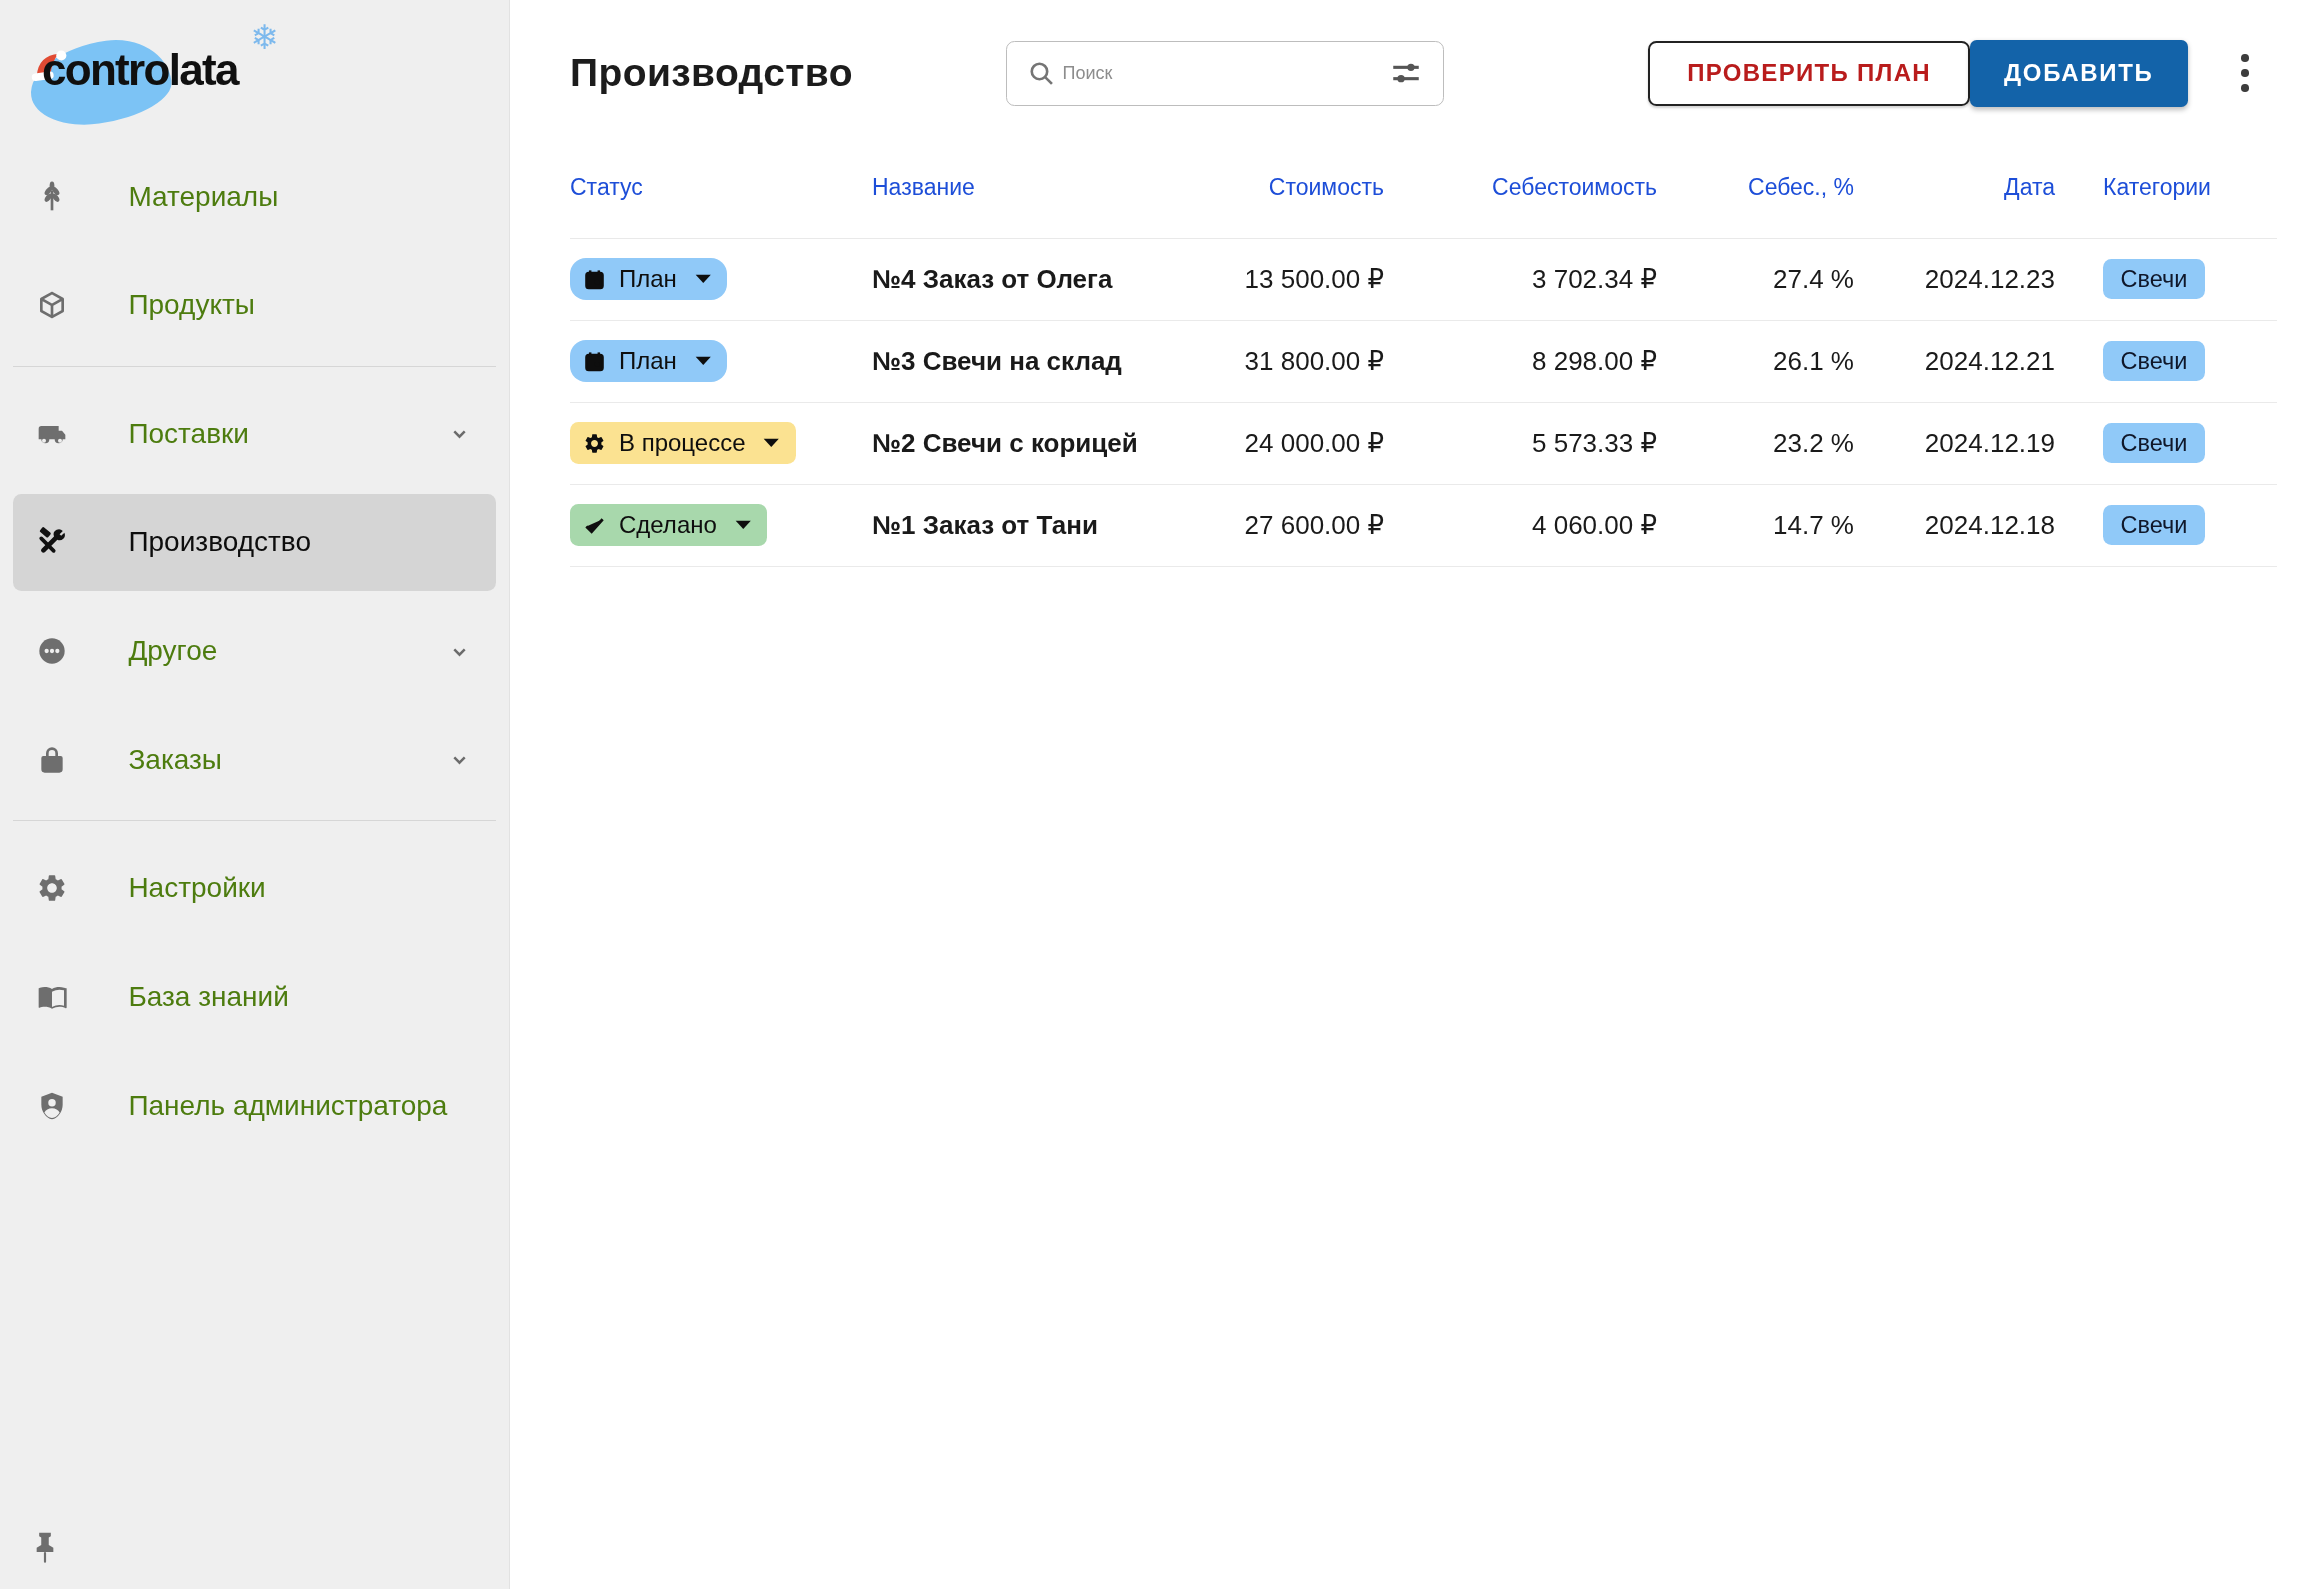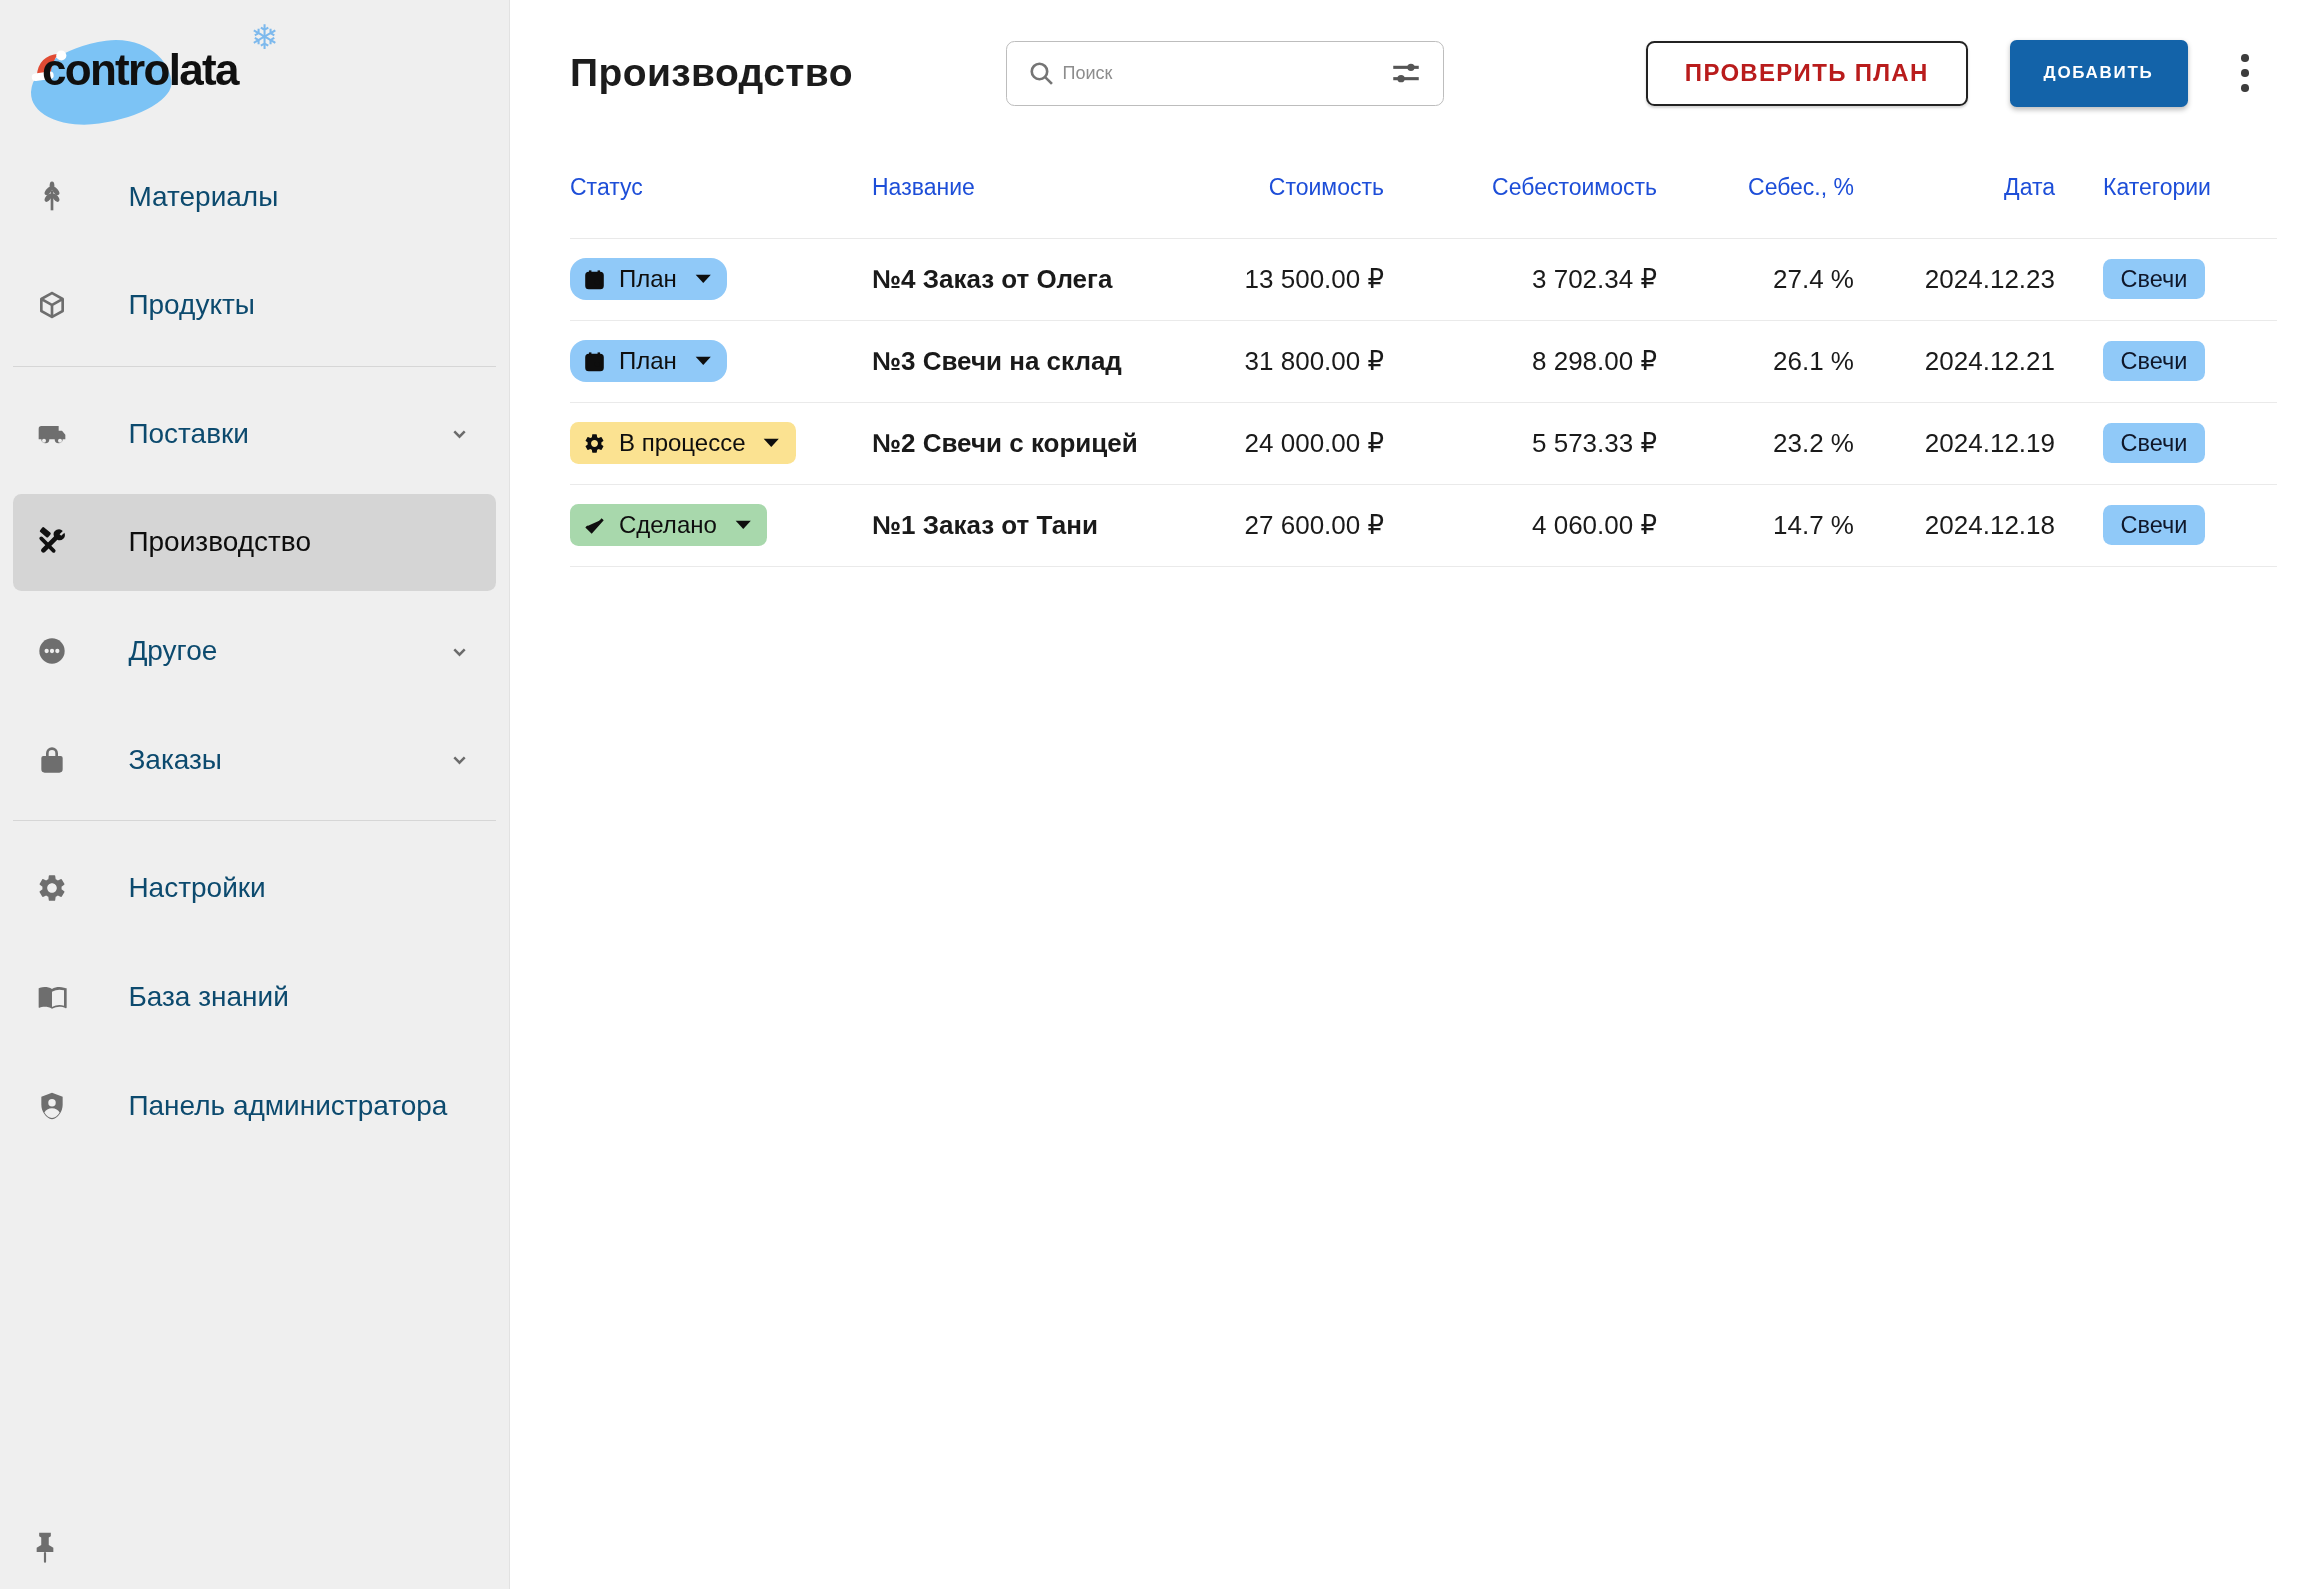--- a/index.html
+++ b/index.html
@@ -34,21 +34,21 @@
   .logo-hat { position:absolute; left:6.7px; top:22px; width:44px; height:39px; }
 
   .nav { padding-top:148px; }
   .nav-item {
     height:97px; margin:0 13.4px 11.8px 13.4px; border-radius:8.4px;
     display:flex; align-items:center; padding:0 23.5px 0 22px;
     cursor:pointer;
   }
   .nav-item .nicon { width:34px; height:34px; flex:0 0 34px; display:flex; align-items:center; justify-content:center; }
   .nav-item .nicon svg { width:32px; height:32px; fill:#6e6e6e; stroke:#6e6e6e; }
-  .nav-item .nlabel { margin-left:59px; font-size:28px; color:#0c4a6e; white-space:nowrap; }
+  .nav-item .nlabel { margin-left:59px; font-size:28px; color:#4d7c0f; white-space:nowrap; }
   .nav-item .chev { margin-left:auto; width:25px; height:25px; }
   .nav-item .chev svg { width:25px; height:25px; fill:none; stroke:#6b6b6b; stroke-width:2.4; }
   .nav-item.selected { background:#d5d5d5; }
   .nav-item.selected .nicon svg { fill:#111; stroke:#111; }
   .nav-item.selected .nlabel { color:#0d0d0d; }
   .nav-divider { height:0; border-top:1.7px solid #d6d6d6; margin:6.7px 13.4px 18.5px 13.4px; }
   .pin { position:absolute; left:30px; bottom:22px; width:30px; height:37px; cursor:pointer; }
   .pin svg { width:30px; height:37px; fill:#6e6e6e; }
 
   
@@ -70,23 +70,23 @@
   .searchbox .tune { width:34px; height:34px; flex:0 0 34px; cursor:pointer; }
   .searchbox .tune svg { width:34px; height:34px; stroke:#555; fill:#555; }
 
   .btn-check {
     margin-left:auto; height:65px; padding:0 37px;
     background:#fff; border:2.5px solid #222; border-radius:8.4px;
     font-family:inherit; font-size:24px; font-weight:700; letter-spacing:1.3px; color:#b91c1c;
     box-shadow:0 1.7px 2.5px rgba(0,0,0,0.18); cursor:pointer; white-space:nowrap;
   }
   .btn-add {
-    margin-left:42px; height:67px; padding:0 34px;
+    height:67px; padding:0 34px;
     background:var(--accent); border:none; border-radius:6.7px;
-    font-family:inherit; font-size:17px; font-weight:700; letter-spacing:1.7px; color:#fff;
+    font-family:inherit; font-size:24px; font-weight:700; letter-spacing:1.7px; color:#fff;
     box-shadow:0 2.5px 5px rgba(0,0,0,0.25); cursor:pointer; white-space:nowrap;
   }
   .kebab { margin-left:49px; margin-right:23.5px; width:17px; height:47px; background:none; border:none; cursor:pointer;
     display:flex; flex-direction:column; align-items:center; justify-content:center; gap:7.6px; }
   .kebab i { width:7.6px; height:7.6px; border-radius:50%; background:#3d3d3d; }
 
   
   .table { margin-top:28.5px; }
   .thead, .trow {
     display:grid;

